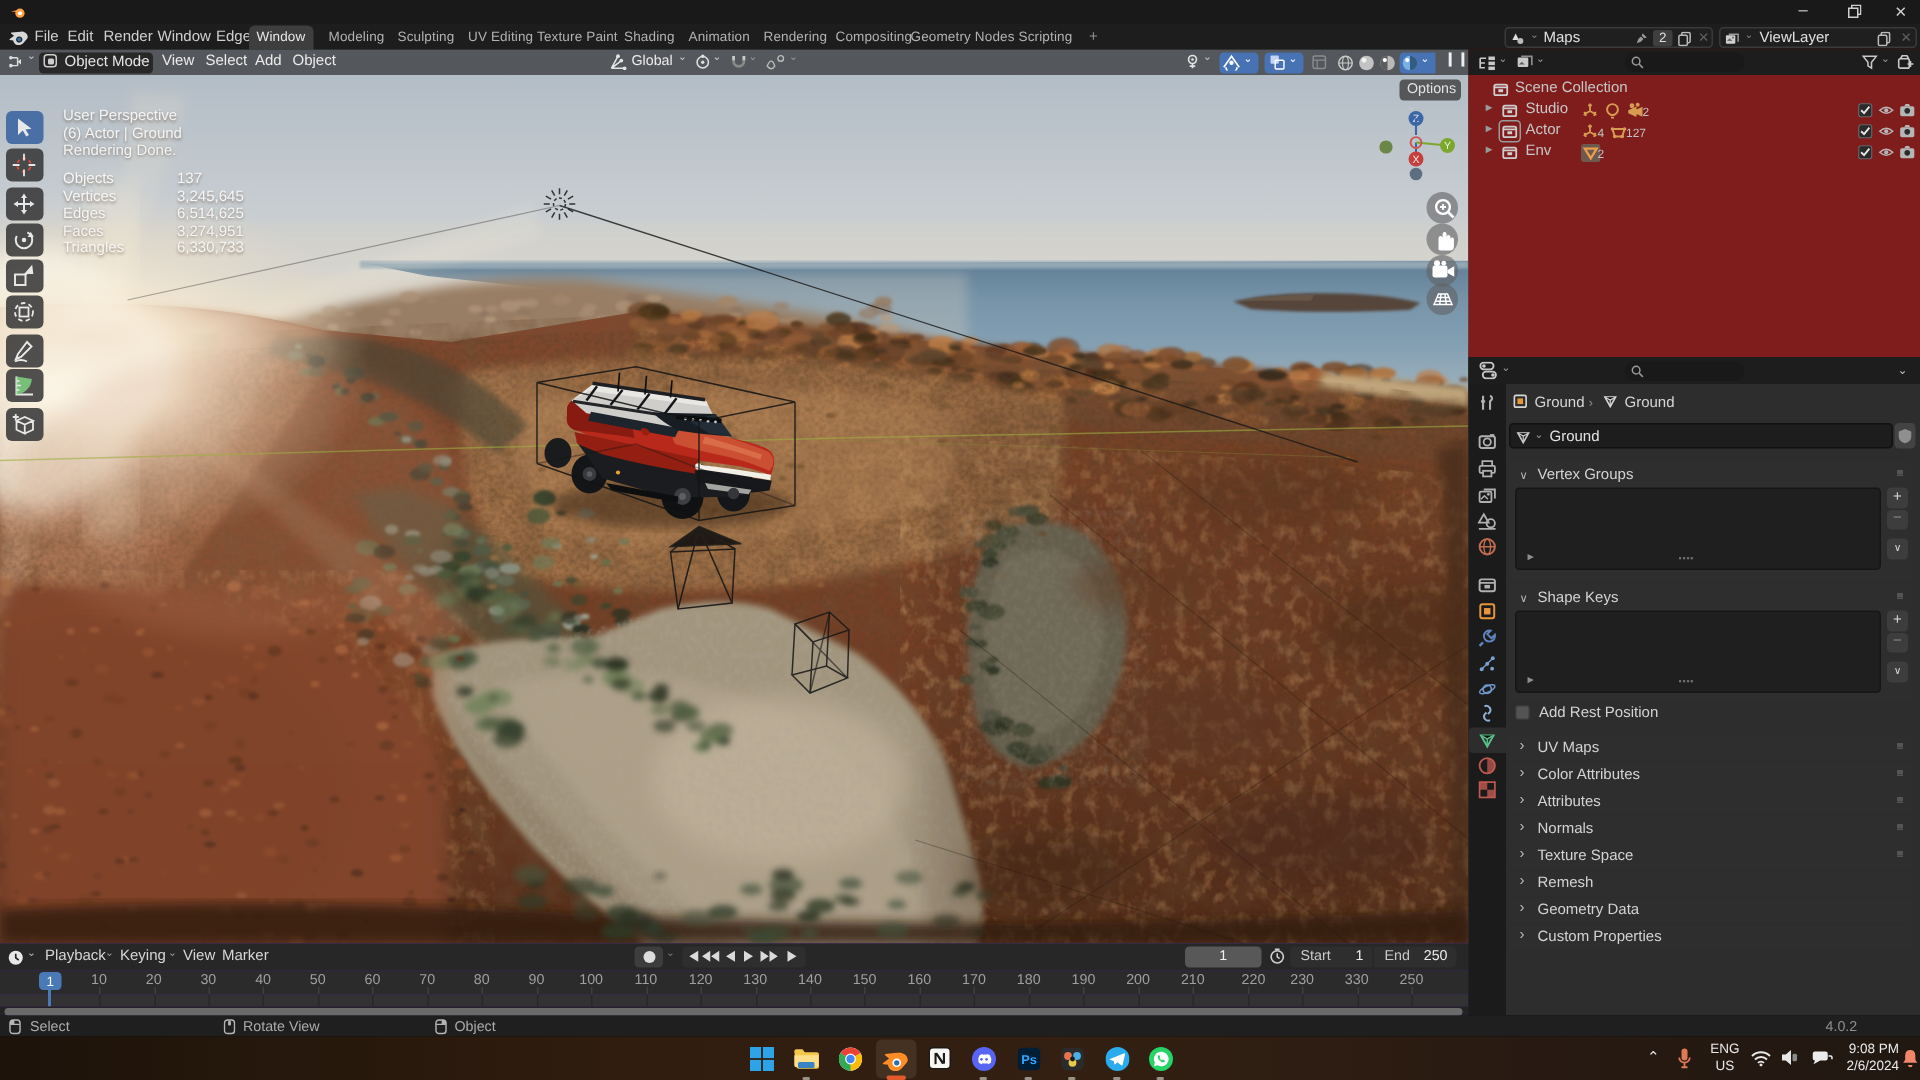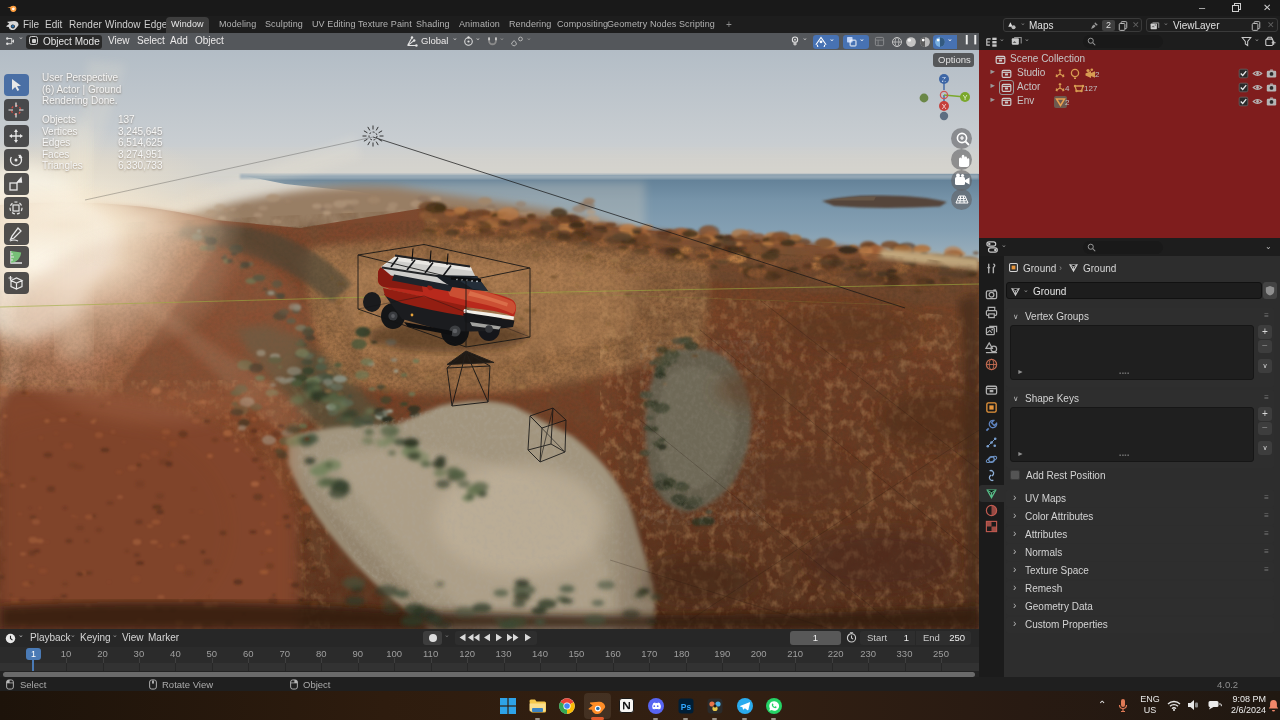--- a/index.html
+++ b/index.html
@@ -1706,21 +1706,21 @@
       <span style="position:absolute;left:309.2px;top:1px;width:24px;text-align:center;color:#9f9f9f;font-size:9.5px">80</span>
       <span style="position:absolute;left:345.7px;top:1px;width:24px;text-align:center;color:#9f9f9f;font-size:9.5px">90</span>
       <span style="position:absolute;left:382.1px;top:1px;width:24px;text-align:center;color:#9f9f9f;font-size:9.5px">100</span>
       <span style="position:absolute;left:418.6px;top:1px;width:24px;text-align:center;color:#9f9f9f;font-size:9.5px">110</span>
       <span style="position:absolute;left:455.1px;top:1px;width:24px;text-align:center;color:#9f9f9f;font-size:9.5px">120</span>
       <span style="position:absolute;left:491.5px;top:1px;width:24px;text-align:center;color:#9f9f9f;font-size:9.5px">130</span>
       <span style="position:absolute;left:528.0px;top:1px;width:24px;text-align:center;color:#9f9f9f;font-size:9.5px">140</span>
       <span style="position:absolute;left:564.4px;top:1px;width:24px;text-align:center;color:#9f9f9f;font-size:9.5px">150</span>
       <span style="position:absolute;left:600.9px;top:1px;width:24px;text-align:center;color:#9f9f9f;font-size:9.5px">160</span>
       <span style="position:absolute;left:637.3px;top:1px;width:24px;text-align:center;color:#9f9f9f;font-size:9.5px">170</span>
-      <span style="position:absolute;left:673.8px;top:1px;width:24px;color:#9f9f9f;font-size:9.5px">180</span>
+      <span style="position:absolute;left:673.8px;top:1px;width:24px;text-align:center;color:#9f9f9f;font-size:9.5px">180</span>
       <span style="position:absolute;left:710.3px;top:1px;width:24px;text-align:center;color:#9f9f9f;font-size:9.5px">190</span>
       <span style="position:absolute;left:746.7px;top:1px;width:24px;text-align:center;color:#9f9f9f;font-size:9.5px">200</span>
       <span style="position:absolute;left:783.2px;top:1px;width:24px;text-align:center;color:#9f9f9f;font-size:9.5px">210</span>
       <span style="position:absolute;left:819.6px;top:1px;width:24px;text-align:right;color:#9f9f9f;font-size:9.5px">220</span>
       <span style="position:absolute;left:856.1px;top:1px;width:24px;text-align:center;color:#9f9f9f;font-size:9.5px">230</span>
       <span style="position:absolute;left:892.5px;top:1px;width:24px;text-align:center;color:#9f9f9f;font-size:9.5px">330</span>
       <span style="position:absolute;left:929.0px;top:1px;width:24px;text-align:center;color:#9f9f9f;font-size:9.5px">250</span>
       <div style="position:absolute;left:66.0px;top:11px;width:1px;height:5px;background:#3f3f3f"></div>
       <div style="position:absolute;left:66.0px;top:16px;width:1px;height:8px;background:#272727"></div>
       <div style="position:absolute;left:102.5px;top:11px;width:1px;height:5px;background:#3f3f3f"></div>

